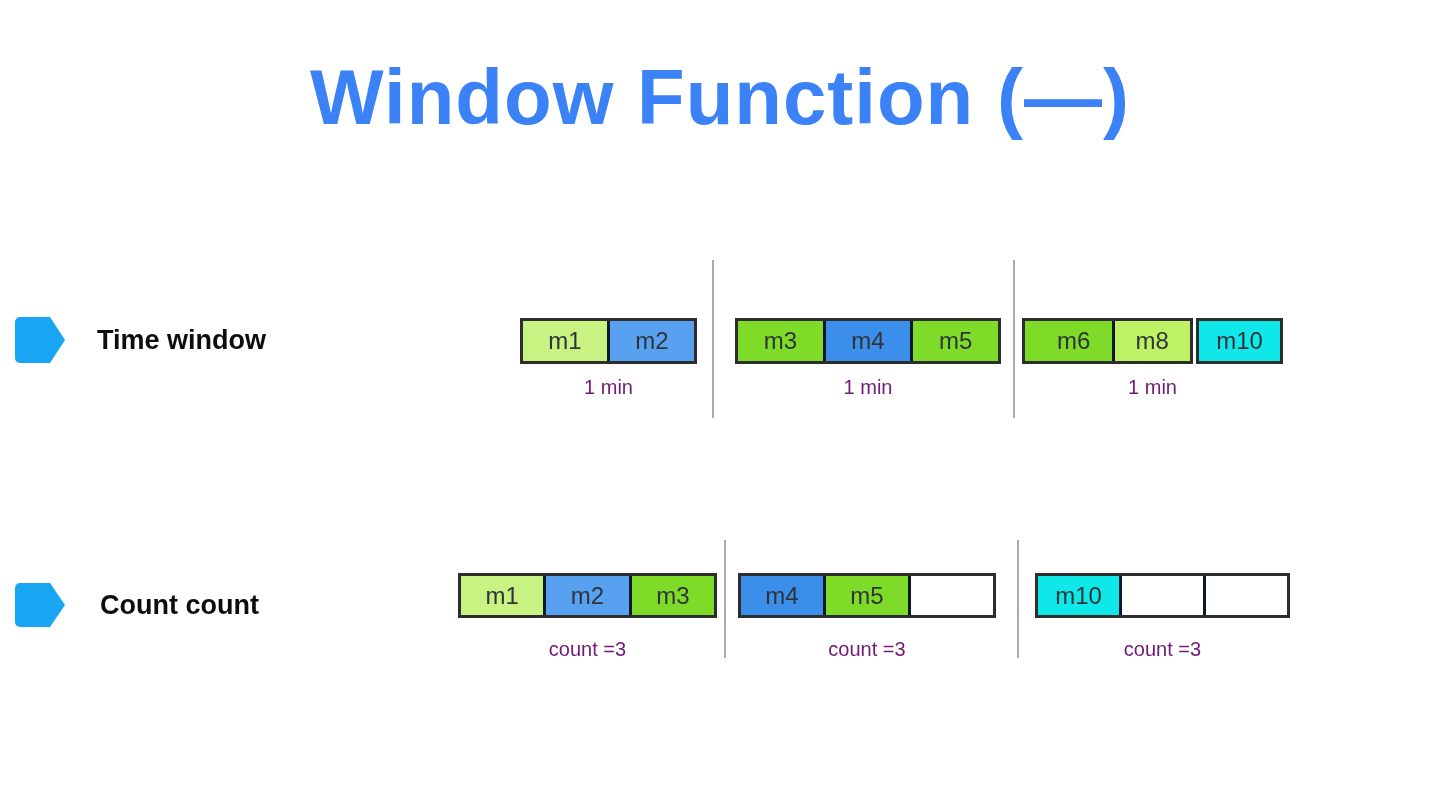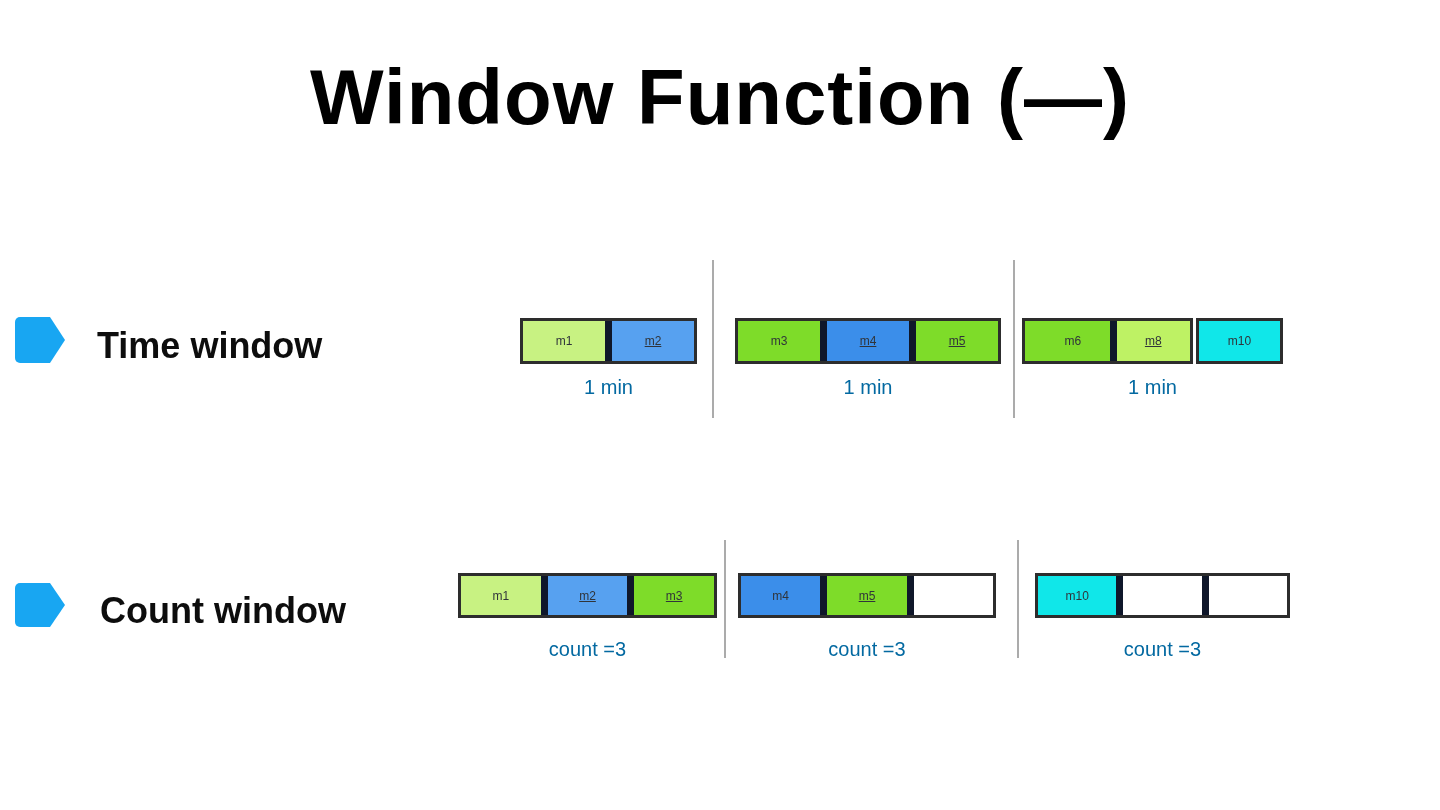--- a/index.html
+++ b/index.html
@@ -16,61 +16,60 @@
     overflow: hidden;
   }
   .title {
     position: absolute;
     left: 0;
     top: 52px;
     width: 1440px;
     text-align: center;
     font-size: 78px;
     font-weight: 600;
-    color: #000000;
+    color: #3b82f6;
     letter-spacing: 1px;
   }
   .bullet {
     position: absolute;
     width: 50px;
     clip-path: polygon(0 0, 70% 0, 100% 50%, 70% 100%, 0 100%);
     border-radius: 5px;
   }
   .row-label {
     position: absolute;
-    font-size: 36px;
+    font-size: 27px;
     font-weight: 700;
     color: #0d0d0d;
   }
   .boxset {
     position: absolute;
     display: flex;
     box-sizing: border-box;
     border: 3px solid #2d2d2d;
     background: #ffffff;
   }
   .cell {
     flex: 1 1 0;
     display: flex;
     align-items: center;
     justify-content: center;
-    font-size: 12px;
+    font-size: 24px;
     color: #30343a;
     box-sizing: border-box;
     overflow: hidden;
   }
   .cell + .cell {
-    border-left: 7px solid #0f172a;
-    text-decoration: underline;
+    border-left: 3px solid #0f172a;
   }
   .caption {
     position: absolute;
     text-align: center;
     font-size: 20px;
-    color: #0369a1;
+    color: #701a75;
   }
   .vsep {
     position: absolute;
     width: 2px;
     background: #ababab;
   }
 </style>
 </head>
 <body>
 
@@ -101,21 +100,21 @@
   <div class="boxset" style="left:1022px; top:318px; width:171px; height:46px;">
     <div class="cell" style="background: rgb(126, 220, 41); padding-left: 11px;">m6</div>
     <div class="cell" style="background: #bef264;">m8</div>
   </div>
   <div class="boxset" style="left:1196px; top:318px; width:87px; height:46px;">
     <div class="cell" style="background: rgb(16, 231, 233);">m10</div>
   </div>
   <div class="caption" style="left:1022px; top:376px; width:261px;">1 min</div>
 
   <div class="bullet" style="left: 15px; top: 583px; height: 44px; background: rgb(24, 166, 242);"></div>
-  <div class="row-label" style="left:100px; top:590px;">Count window</div>
+  <div class="row-label" style="left:100px; top:590px;">Count count</div>
 
   <div class="boxset" style="left:458px; top:573px; width:259px; height:45px;">
     <div class="cell" style="background: rgb(200, 242, 130);">m1</div>
     <div class="cell" style="background: rgb(87, 161, 240);">m2</div>
     <div class="cell" style="background: rgb(126, 220, 41);">m3</div>
   </div>
   <div class="caption" style="left:458px; top:638px; width:259px;">count =3</div>
 
   <div class="vsep" style="left: 724px; top: 540px; height: 118px; background: rgb(171, 171, 171);"></div>
 

